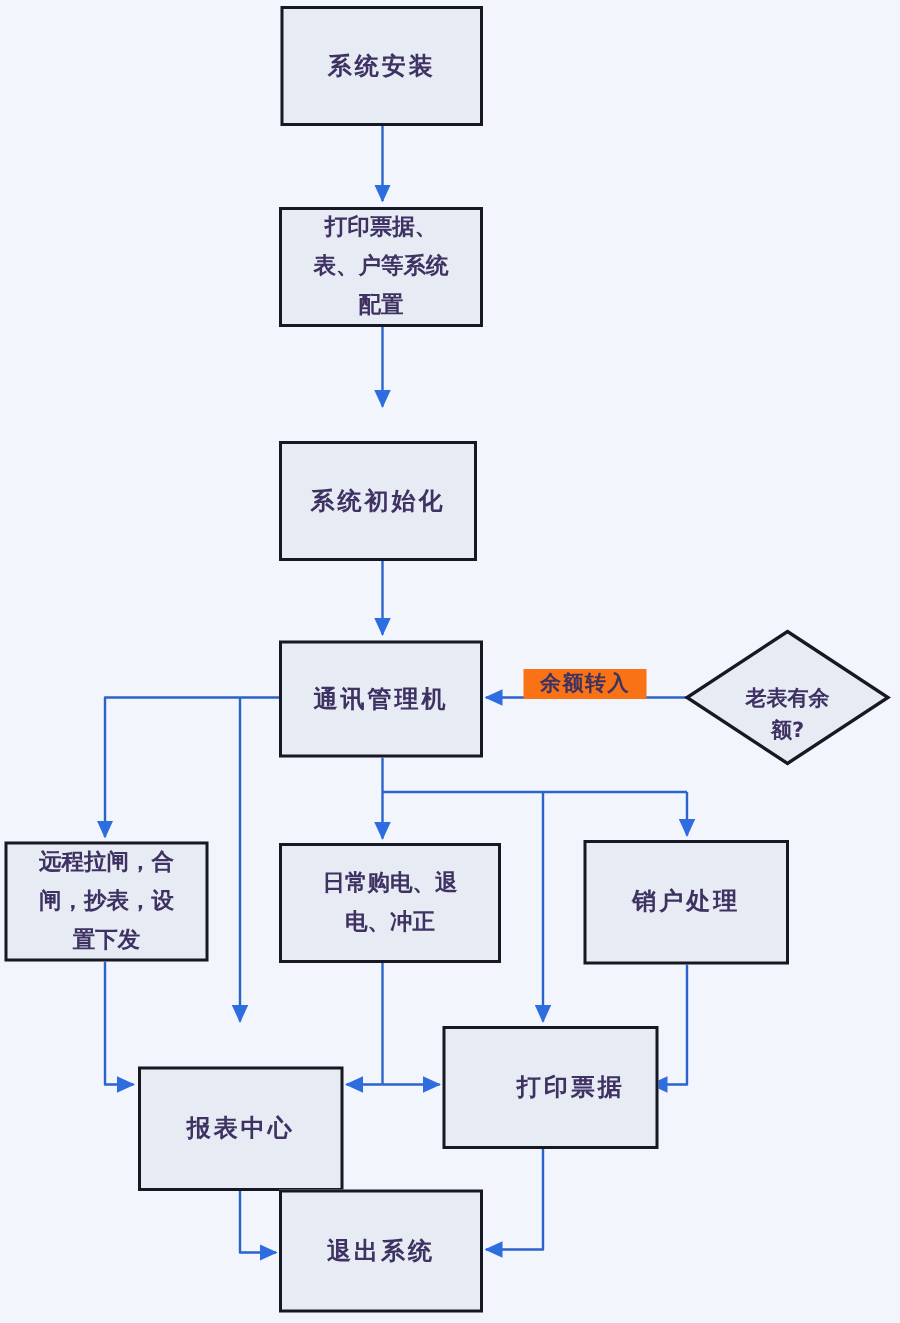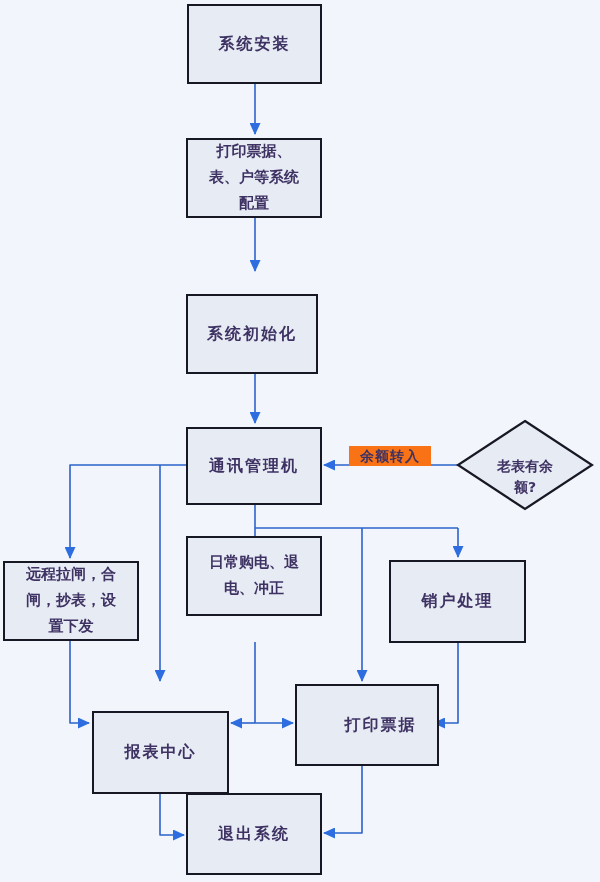--- a/index.html
+++ b/index.html
@@ -29,21 +29,21 @@
     position:absolute; z-index:3; left:349px; top:446px; width:82px; height:20px;
     line-height:20px; text-align:center; background:#f97316;
     color:#3e3263; font-weight:600; font-size:14px; letter-spacing:1px;
   }
   
   .n-install  { left:187px; top:4px;   width:135px; height:80px; }
   .n-config   { left:186px; top:138px; width:136px; height:80px; }
   .n-init     { left:186px; top:275px; width:132px; height:80px;margin-top:19px; }
   .n-open     { left:186px; top:427px; width:136px; height:78px; }
   .n-remote   { left:3px;   top:561px; width:136px; height:80px; }
-  .n-daily    { left:186px; top:536px; width:136px; height:80px;text-align:center; }
+  .n-daily    { left:186px; top:562px; width:148px; height:80px;text-align:center; }
   .n-close    { left:389px; top:560px; width:137px; height:83px; }
   .n-report   { left:92px;  top:683px; width:137px; height:83px;margin-top:28px; }
   .n-print    { left:295px; top:684px; width:144px; height:82px;padding-left:27px; }
   .n-exit     { left:186px; top:793px; width:136px; height:82px; }
 </style>
 </head>
 <body>
 
 <div class="canvas">
 

